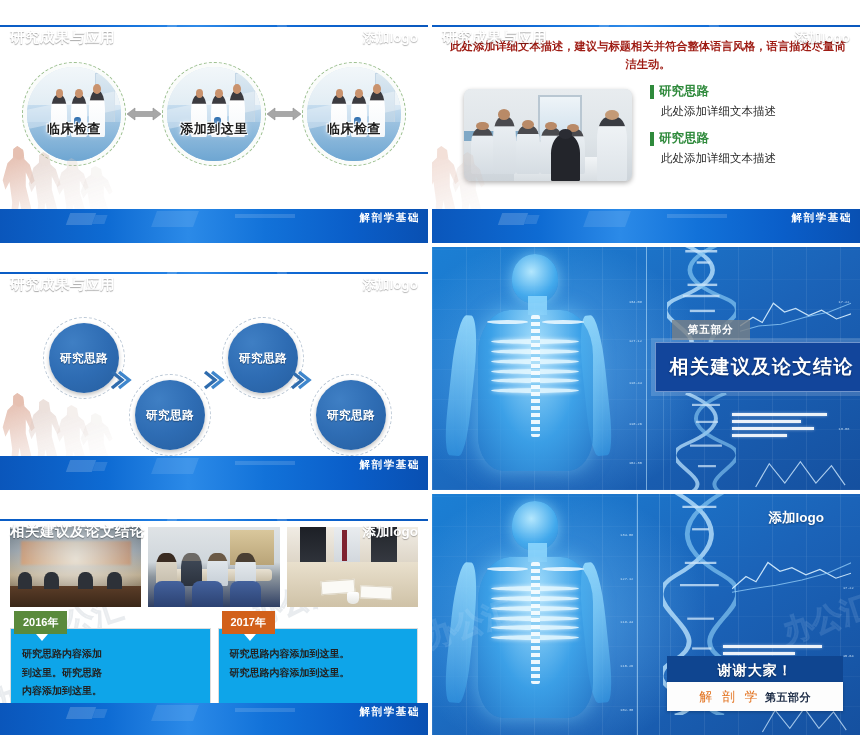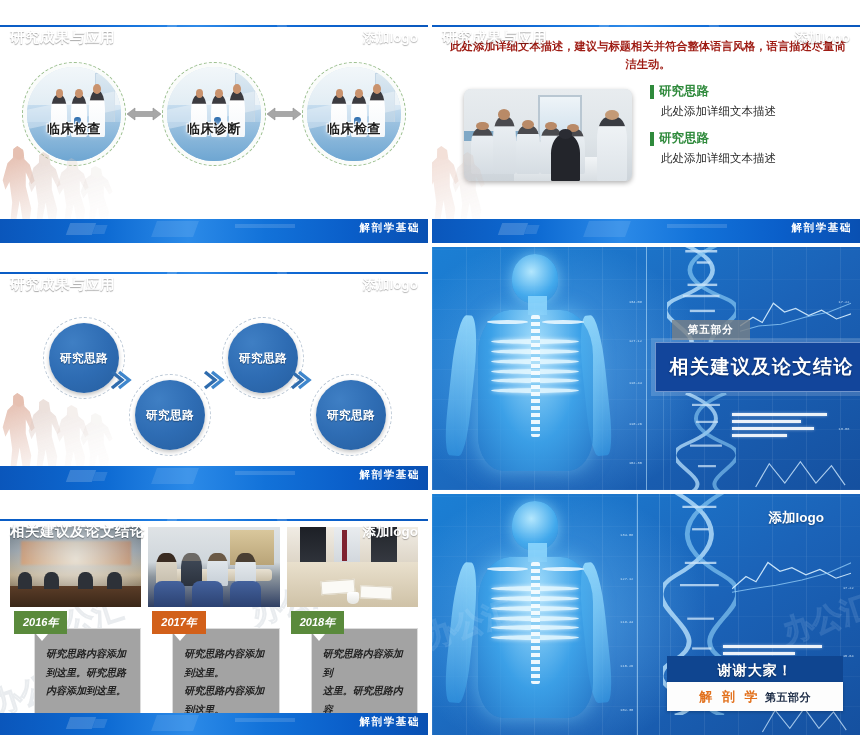--- a/index.html
+++ b/index.html
@@ -52,21 +52,21 @@
   }
   .hdr-logo {
     position: absolute; right: 10px; top: 4px;
     font-size: 13.5px; font-weight: bold; color: #ffffff;
     z-index: 3;
     text-shadow: 0 1px 1px rgba(0,0,0,.3);
   }
 
   
   .ftr {
-    position: absolute; left: 0; right: 0; bottom: 0; height: 24px;
+    position: absolute; left: 0; right: 0; bottom: 0; height: 34px;
     background: linear-gradient(90deg,#0a56bb 0%, #0e6bd3 25%, #2b8ae8 44%,
                 #1272d9 62%, #0a5ec9 82%, #0950b2 100%);
     overflow: hidden;
     text-align: center;
   }
   .ftr .fd1 { position:absolute; left:16%; top:4px; width:26px; height:12px;
      background:rgba(255,255,255,.18); transform: skewX(-20deg); }
   .ftr .fd2 { position:absolute; left:22%; top:6px; width:12px; height:9px;
      background:rgba(255,255,255,.12); transform: skewX(-20deg); }
   .ftr .fd3 { position:absolute; left:36%; top:2px; width:42px; height:16px;
@@ -328,35 +328,34 @@
   .ph-c .tie{ position:absolute; left:42%; top:4%; width:4%; height:38%;
      background:#7e2230; }
   .ph-c .doc2{ position:absolute; background:#fbfaf6; border:1px solid #ded7c7; }
   .ph-c .d1{left:26%; bottom:16%; width:26%; height:18%; transform:rotate(-4deg);}
   .ph-c .d2{left:56%; bottom:10%; width:24%; height:16%; transform:rotate(3deg);}
   .ph-c .cup{ position:absolute; left:46%; bottom:4%; width:9%; height:15%;
      background:linear-gradient(180deg,#ffffff,#e6e6e2); border-radius:2px 2px 5px 5px;}
 
   .tl-cols { position:absolute; left:10px; right:10px; top:90px; bottom:4px;
     display:flex; gap:7px; }
-  .tl-col { flex:1; position:relative;font-style:italic; }
+  .tl-col { flex:1; position:relative; }
   .tl-badge {
     position:absolute; left:4px; top:0; color:#fff; font-weight:bold;
     font-size:11px; padding:4px 9px 4px 9px; z-index:3;
   }
   .tl-badge::after {
     content:""; position:absolute; left:22px; bottom:-7px;
     border-left:6px solid transparent; border-right:6px solid transparent;
     border-top:7px solid currentColor;
   }
   .tl-box {
     position:absolute; left:0; right:0; top:17px; bottom:0;
-    border:1px solid #dcdcdc; background:#a3a3a3;
+    border:1px solid #dcdcdc; background:#0ea5e9;
     padding:16px 9px 6px 11px;
-    margin-left:24px;
   }
   .tl-box p { font-size:10px; font-weight:bold; color:#222; line-height:1.85; margin:0; }
 
   
   .wm { position:absolute; inset:0; pointer-events:none; overflow:hidden; opacity:.18; }
   .wm span { position:absolute; font-size:30px; font-weight:bold;
     color:transparent; -webkit-text-stroke:1px #8a9aa8;
     transform:rotate(-18deg); white-space:nowrap; }
 
   
@@ -364,21 +363,21 @@
     position:absolute; background:#0f4590; color:#fff;
     font-size:14px; font-weight:bold; letter-spacing:1px;
     text-align:center; padding:6px 0;
     text-shadow:0 1px 2px rgba(0,0,0,.4);
   }
   .ty-bot {
     position:absolute; background:#fdfdfd;
     text-align:center; padding:5px 0;
     box-shadow:0 1px 3px rgba(0,0,0,.25);
   }
-  .ty-bot .o { color:#e2711d; font-weight:bold; font-size:13px; letter-spacing:3px; }
+  .ty-bot .o { color:#e2711d; font-weight:normal; font-size:13px; letter-spacing:3px; }
   .ty-bot .d { color:#1c2b45; font-weight:bold; font-size:11px; letter-spacing:.5px; }
   .ty-logo { position:absolute; color:#fff; font-weight:bold; font-size:13.5px;
      text-shadow:0 1px 2px rgba(0,0,0,.35); }
 </style>
 </head>
 <body>
 
 <div class="grid">
 
   <div class="slide">
@@ -422,21 +421,21 @@
             <div class="photo-clinic">
               <div class="wall"></div>
                 <div class="door"></div>
                 <div class="floor"></div>
               <div class="diag"></div>
               <div class="doc d1"></div>
                 <div class="doc d2"></div>
                 <div class="doc d3"></div>
             </div>
           </div>
-          <div class="pcirc-label">临床诊断</div>
+          <div class="pcirc-label">添加到这里</div>
         </div>
 
         <div class="arrow2">
           <svg width="36" height="20" viewBox="0 0 36 20">
             <path d="M1 10 L9 4 L9 7.5 L27 7.5 L27 4 L35 10 L27 16 L27 12.5 L9 12.5 L9 16 Z" fill="#a7a7a7" stroke="#8d8d8d" stroke-width="0.6"></path>
           </svg>
         </div>
 
         <div class="pcirc-wrap">
           <div class="pcirc-ring"></div>
@@ -738,28 +737,20 @@
           </div>
         </div>
         <div class="tl-col">
           <div class="tl-badge" style="background:#d2601a; color:#fff;">2017年</div>
           <div class="tl-box">
             <p>研究思路内容添加到这里。</p>
             <p>研究思路内容添加到这里。</p>
 
           </div>
         </div>
-        <div class="tl-col">
-          <div class="tl-badge" style="background:#5a8a3c; color:#fff;">2018年</div>
-          <div class="tl-box">
-            <p>研究思路内容添加到</p>
-            <p>这里。研究思路内容</p>
-            <p>添加到这里。</p>
-          </div>
-        </div>
       </div>
     </div>
 
     <div class="ftr">
       <div class="fd1"></div>
         <div class="fd2"></div>
         <div class="fd3"></div>
         <div class="fd4"></div>
       <div class="ftr-text">解剖学基础</div>
     </div>

